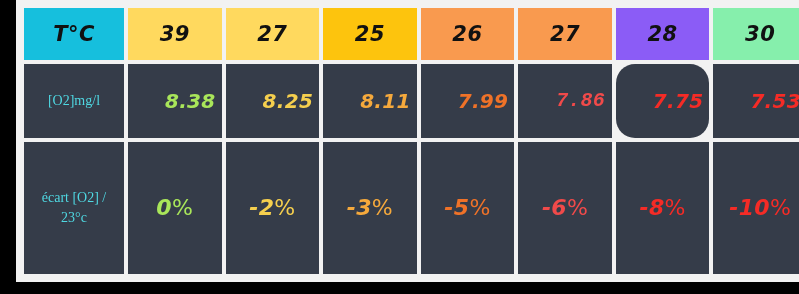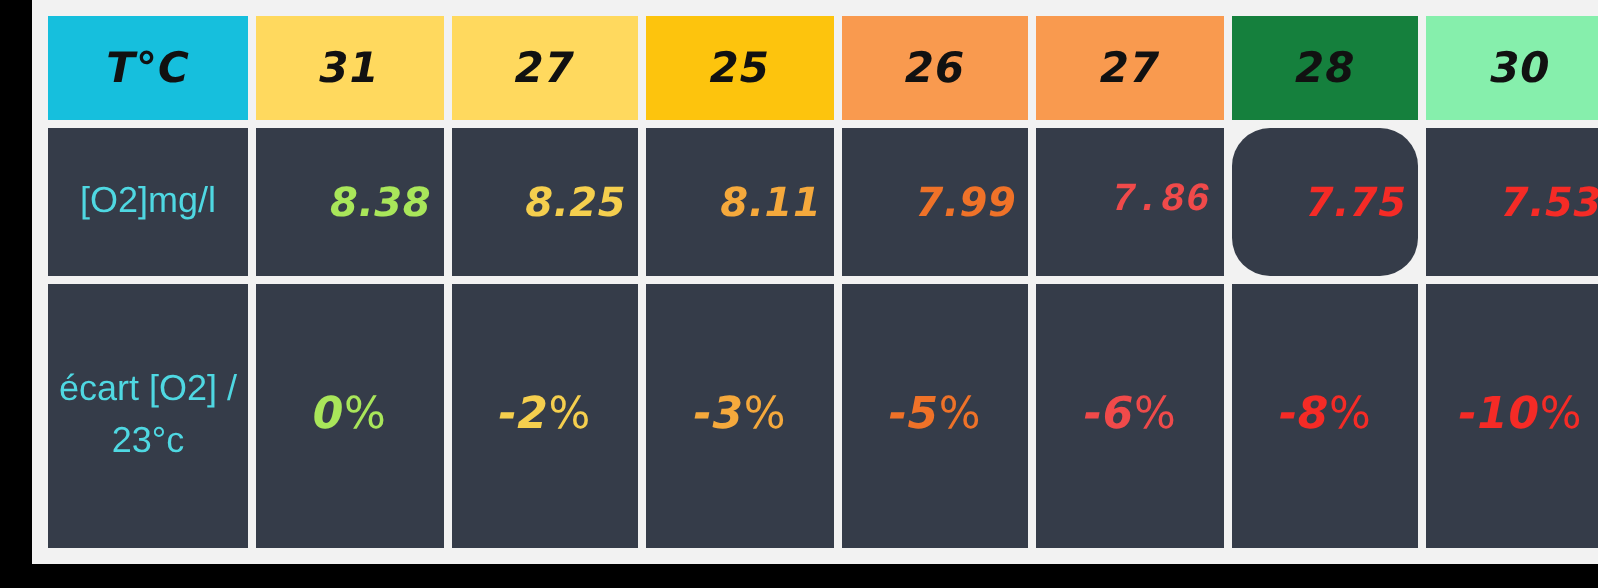--- a/index.html
+++ b/index.html
@@ -53,23 +53,23 @@
 
   
   td.body-cell, td.row-label {
     background: #353c49;
     padding: 0;
     text-align: center;
     vertical-align: middle;
   }
   td.row-label {
     color: #4fd8e2;
-    font-size: 18px;
+    font-size: 14px;
     line-height: 1.42;
-    font-family: Liberation Sans, sans-serif;
+    font-family: Liberation Serif, serif;
     font-weight: normal;
     padding: 2px 4px;
   }
   tr.row-conc td.body-cell { height: 70px; padding-left: 31px; }
   tr.row-ecart td.body-cell { height: 126px; }
 
   .val {
     font-family: "DejaVu Sans", sans-serif;
     font-weight: bold;
     font-style: italic;
@@ -105,26 +105,26 @@
         <col>
         <col>
         <col>
         <col>
         <col>
         <col>
     </colgroup>
     <thead>
       <tr class="header-row">
         <th class="corner-cell" style="background: rgb(22, 191, 221);">T°C</th>
-        <th class="temp-cell" style="background: rgb(255, 217, 94);">31</th>
+        <th class="temp-cell" style="background: rgb(255, 217, 94);">39</th>
         <th class="temp-cell" style="background: rgb(255, 217, 94);">27</th>
         <th class="temp-cell" style="background: rgb(253, 196, 13);">25</th>
         <th class="temp-cell" style="background: rgb(249, 154, 79);">26</th>
         <th class="temp-cell" style="background: rgb(249, 154, 79);">27</th>
-        <th class="temp-cell" style="background: #15803d;">28</th>
+        <th class="temp-cell" style="background: #8b5cf6;">28</th>
         <th class="temp-cell" style="background: #86efac;">30</th>
       </tr>
     </thead>
     <tbody>
       <tr class="row-conc">
         <td class="row-label" style="background: rgb(53, 60, 73); color: rgb(79, 216, 226);">[O2]mg/l</td>
         <td class="body-cell" style="background: rgb(53, 60, 73);"><span class="val" style="color: rgb(169, 230, 90);">8.38</span></td>
         <td class="body-cell" style="background: rgb(53, 60, 73);"><span class="val" style="color: rgb(245, 207, 78);">8.25</span></td>
         <td class="body-cell" style="background: rgb(53, 60, 73);"><span class="val" style="color: rgb(245, 169, 60);">8.11</span></td>
         <td class="body-cell" style="background: rgb(53, 60, 73);"><span class="val" style="color: rgb(239, 114, 40);">7.99</span></td>

